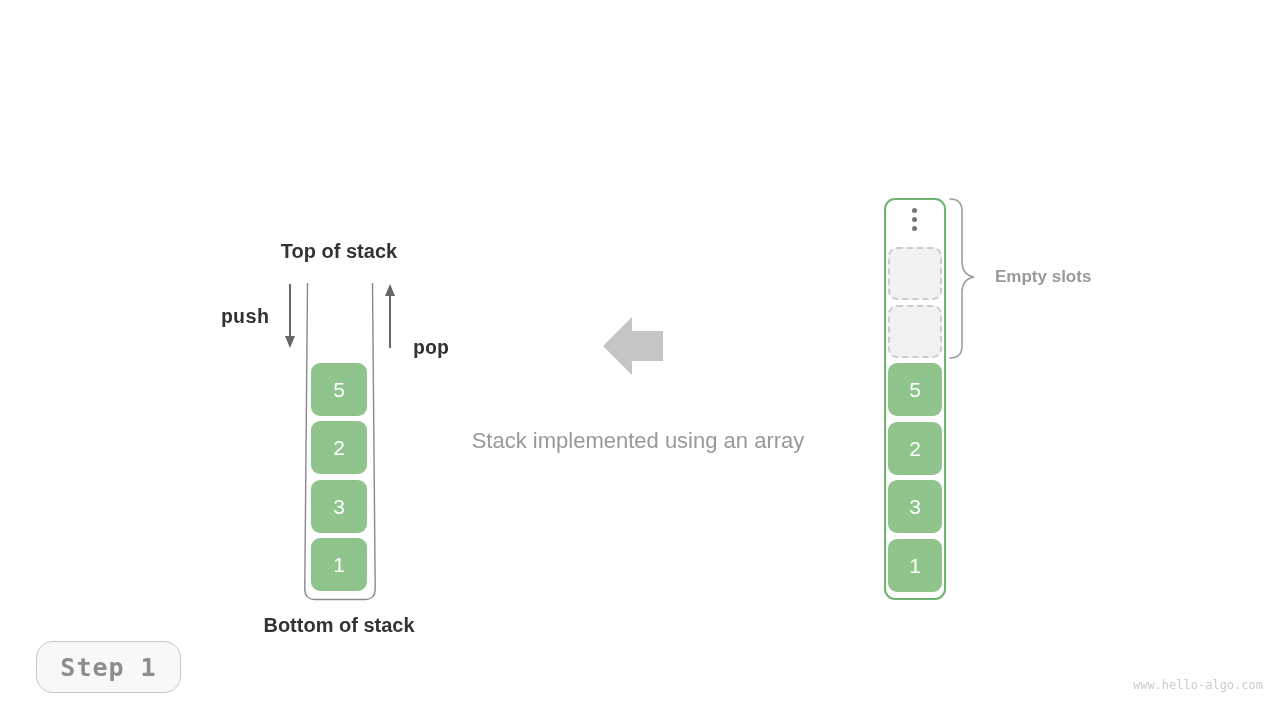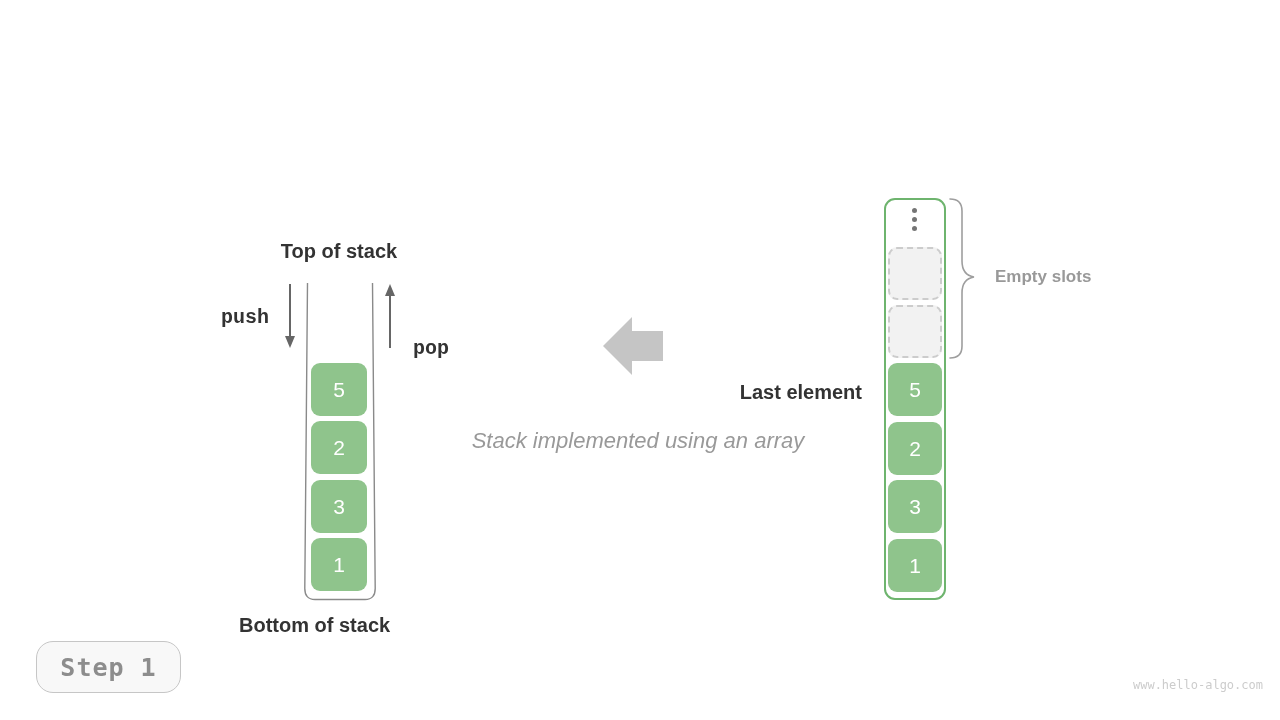--- a/index.html
+++ b/index.html
@@ -23,21 +23,20 @@
     font-weight:700;
     font-size:17px;
     white-space:nowrap;
   }
   .caption{
     color:var(--gray-text);
     font-weight:400;
     font-size:22px;
     text-align:center;
     white-space:nowrap;
-    font-style:italic;
   }
   .cell{
     position:absolute;
     width:56px;height:53px;
     background:var(--cell-green);
     border-radius:9px;
     color:#ffffff;
     font-size:21px;
     font-weight:500;
     display:flex;align-items:center;justify-content:center;
@@ -119,21 +118,21 @@
 
   <svg class="abs" style="left:302px;top:283px;" width="76" height="318" viewBox="0 0 76 318">
     <path class="cup-path" d="M 5.5 0 L 2.8 305 Q 2.6 316.5 13 316.5 L 63 316.5 Q 73.4 316.5 73.2 305 L 70.5 0"></path>
   </svg>
 
   <div class="cell" style="left:311px;top:363px;">5</div>
   <div class="cell" style="left:311px;top:421px;">2</div>
   <div class="cell" style="left:311px;top:480px;">3</div>
   <div class="cell" style="left:311px;top:538px;">1</div>
 
-  <div class="abs dark-label" style="left:239px;top:614px;width:200px;">Bottom of stack</div>
+  <div class="abs dark-label" style="left:239px;top:614px;width:200px;text-align:center;">Bottom of stack</div>
 
   <svg class="abs" style="left:600px;top:314px;" width="66" height="64" viewBox="0 0 66 64">
     <polygon class="block-arrow" points="3,32 32,3 32,17 63,17 63,47 32,47 32,61"></polygon>
   </svg>
   <div class="abs caption" style="left:438px;top:428px;width:400px;">Stack implemented using an array</div>
 
   <div class="array-box"></div>
 
   <div class="dot" style="top:208px;"></div>
   <div class="dot" style="top:217px;"></div>
@@ -145,18 +144,17 @@
   <div class="cell right" style="left:888px;top:363px;">5</div>
   <div class="cell right" style="left:888px;top:422px;">2</div>
   <div class="cell right" style="left:888px;top:480px;">3</div>
   <div class="cell right" style="left:888px;top:539px;">1</div>
 
   <svg class="abs" style="left:950px;top:198px;" width="32" height="162" viewBox="0 0 32 162">
     <path class="brace-path" d="M 0 1 Q 12 1 12 13 L 12 63 Q 12 77 24 79 Q 12 81 12 95 L 12 148 Q 12 160 0 160"></path>
   </svg>
   <div class="abs gray-label" style="left:995px;top:267px;">Empty slots</div>
 
-  <div class="abs dark-label" style="left:662px;top:381px;width:200px;text-align:right;">Last element</div>
 
   <div class="step-badge">Step 1</div>
   <div class="watermark">www.hello-algo.com</div>
 
 </div>
 
 </body></html>

